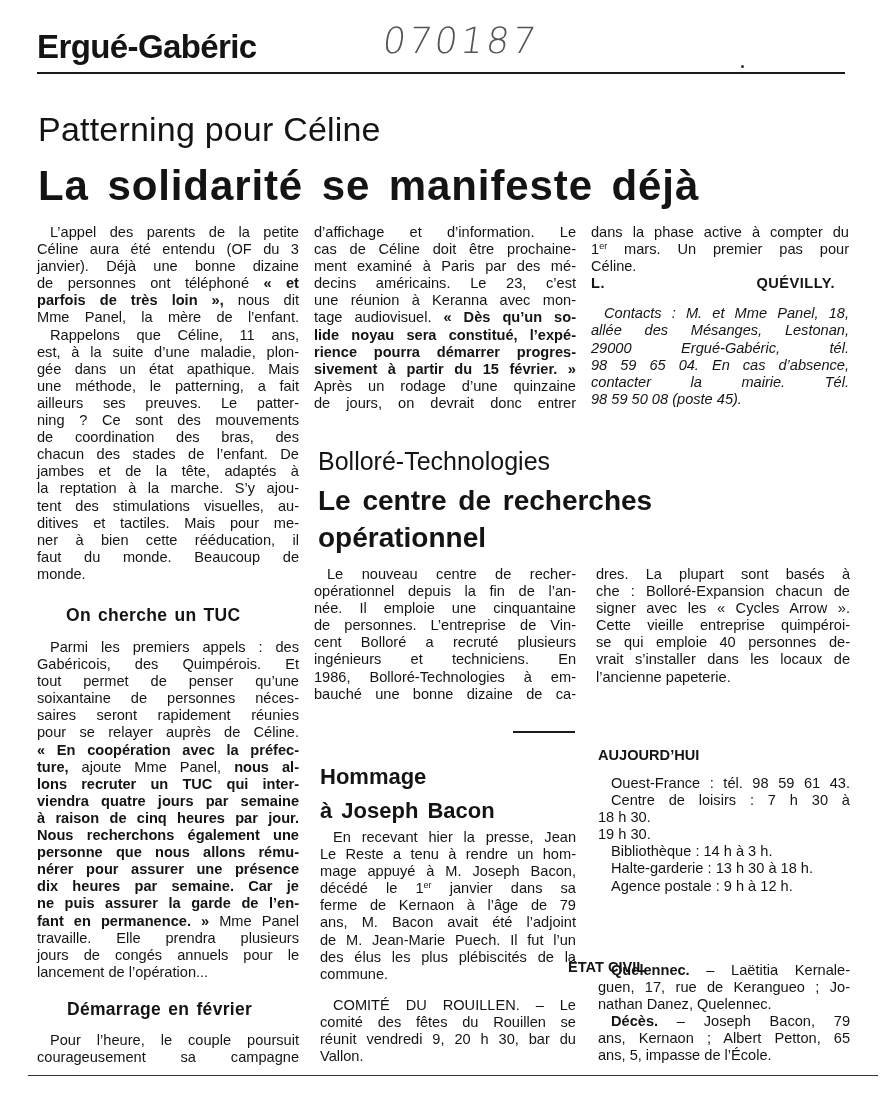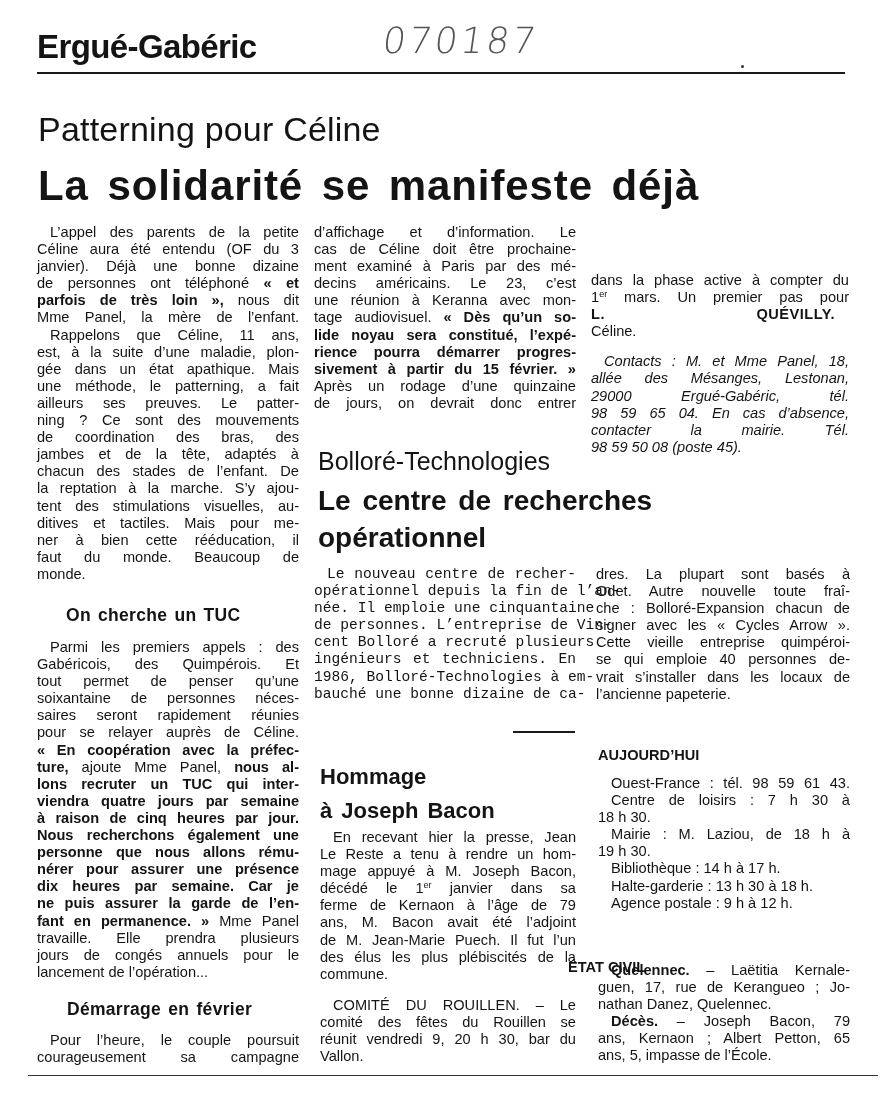--- a/index.html
+++ b/index.html
@@ -45,22 +45,22 @@
   <span class="ln"><span>de personnes ont téléphoné</span> <span class="b">« et</span></span>
   <span class="ln"><span class="b">parfois de très loin »,</span> <span>nous dit</span></span>
   <span class="ln">Mme Panel, la mère de l’enfant.</span>
   <span class="ln ind">Rappelons que Céline, 11 ans,</span>
   <span class="ln">est, à la suite d’une maladie, plon-</span>
   <span class="ln">gée dans un état apathique. Mais</span>
   <span class="ln">une méthode, le patterning, a fait</span>
   <span class="ln">ailleurs ses preuves. Le patter-</span>
   <span class="ln">ning ? Ce sont des mouvements</span>
   <span class="ln">de coordination des bras, des</span>
+  <span class="ln">chacun des stades de l’enfant. De</span>
   <span class="ln">jambes et de la tête, adaptés à</span>
-  <span class="ln">chacun des stades de l’enfant. De</span>
   <span class="ln">la reptation à la marche. S’y ajou-</span>
   <span class="ln">tent des stimulations visuelles, au-</span>
   <span class="ln">ditives et tactiles. Mais pour me-</span>
   <span class="ln">ner à bien cette rééducation, il</span>
   <span class="ln">faut du monde. Beaucoup de</span>
   <span class="ln last">monde.</span>
 </div>
 
 <div class="abs sub-head" style="left:66px; top:605px;">On cherche un TUC</div>
 
@@ -101,54 +101,53 @@
   <span class="ln">decins américains. Le 23, c’est</span>
   <span class="ln">une réunion à Keranna avec mon-</span>
   <span class="ln"><span>tage audiovisuel.</span> <span class="b">« Dès qu’un so-</span></span>
   <span class="ln b">lide noyau sera constitué, l’expé-</span>
   <span class="ln b">rience pourra démarrer progres-</span>
   <span class="ln b">sivement à partir du 15 février. »</span>
   <span class="ln">Après un rodage d’une quinzaine</span>
   <span class="ln">de jours, on devrait donc entrer</span>
 </div>
 
-<div class="col" style="left:591px; top:224px; width:258px;margin-top:48px;">
+<div class="col" style="left:591px; top:224px; width:258px;">
   <span class="ln">dans la phase active à compter du</span>
   <span class="ln"><span><span>1</span><sup>er</sup></span> <span>mars. Un premier pas pour</span></span>
+  <span class="ln last">Céline.</span>
   <span class="ln sig" style="padding-right:14px;">L. QUÉVILLY.</span>
-  <span class="ln last">Céline.</span>
   <span style="display:block; height:13px;"></span>
   <span class="ln ind i">Contacts : M. et Mme Panel, 18,</span>
   <span class="ln i">allée des Mésanges, Lestonan,</span>
   <span class="ln i">29000 Ergué-Gabéric, tél.</span>
   <span class="ln i">98 59 65 04. En cas d’absence,</span>
   <span class="ln i">contacter la mairie. Tél.</span>
   <span class="ln i last">98 59 50 08 (poste 45).</span>
 </div>
 
 <div class="abs kicker2">Bolloré-Technologies</div>
 <div class="abs headline2">
   <div>Le centre de recherches</div>
   <div>opérationnel</div>
 </div>
 
-<div class="col" style="left:314px; top:566px; width:262px;font-family:Liberation Mono, monospace;">
+<div class="col" style="left:314px; top:566px; width:262px;">
   <span class="ln ind">Le nouveau centre de recher-</span>
   <span class="ln">opérationnel depuis la fin de l’an-</span>
   <span class="ln">née. Il emploie une cinquantaine</span>
   <span class="ln">de personnes. L’entreprise de Vin-</span>
   <span class="ln">cent Bolloré a recruté plusieurs</span>
   <span class="ln">ingénieurs et techniciens. En</span>
   <span class="ln">1986, Bolloré-Technologies à em-</span>
   <span class="ln">bauché une bonne dizaine de ca-</span>
 </div>
 
 <div class="col" style="left:596px; top:566px; width:254px;">
   <span class="ln">dres. La plupart sont basés à</span>
-  <span class="ln">Odet. Autre nouvelle toute fraî-</span>
   <span class="ln">che : Bolloré-Expansion chacun de</span>
   <span class="ln">signer avec les « Cycles Arrow ».</span>
   <span class="ln">Cette vieille entreprise quimpéroi-</span>
   <span class="ln">se qui emploie 40 personnes de-</span>
   <span class="ln">vrait s’installer dans les locaux de</span>
   <span class="ln last">l’ancienne papeterie.</span>
 </div>
 
 <div class="abs small-rule"></div>
 
@@ -172,23 +171,22 @@
   <span class="ln">comité des fêtes du Rouillen se</span>
   <span class="ln">réunit vendredi 9, 20 h 30, bar du</span>
   <span class="ln last">Vallon.</span>
 </div>
 
 <div class="abs box-head" style="left:598px; top:747px;">AUJOURD’HUI</div>
 <div class="col" style="left:598px; top:775px; width:252px;">
   <span class="ln ind">Ouest-France : tél. 98 59 61 43.</span>
   <span class="ln ind">Centre de loisirs : 7 h 30 à</span>
   <span class="ln last">18 h 30.</span>
-  <span class="ln ind">Mairie : M. Laziou, de 18 h à</span>
   <span class="ln last">19 h 30.</span>
-  <span class="ln ind last">Bibliothèque : 14 h à 17 h.</span>
+  <span class="ln ind last">Bibliothèque : 14 h à 3 h.</span>
   <span class="ln ind last">Halte-garderie : 13 h 30 à 18 h.</span>
   <span class="ln ind last">Agence postale : 9 h à 12 h.</span>
 </div>
 
 <div class="abs box-head" style="left:568px; top:931px;margin-top:28px;">ÉTAT CIVIL</div>
 <div class="col" style="left:598px; top:962px; width:252px;">
   <span class="ln ind"><span class="b">Quelennec.</span> <span>– Laëtitia Kernale-</span></span>
   <span class="ln">guen, 17, rue de Kerangueo ; Jo-</span>
   <span class="ln last">nathan Danez, Quelennec.</span>
   <span class="ln ind"><span class="b">Décès.</span> <span>– Joseph Bacon, 79</span></span>

